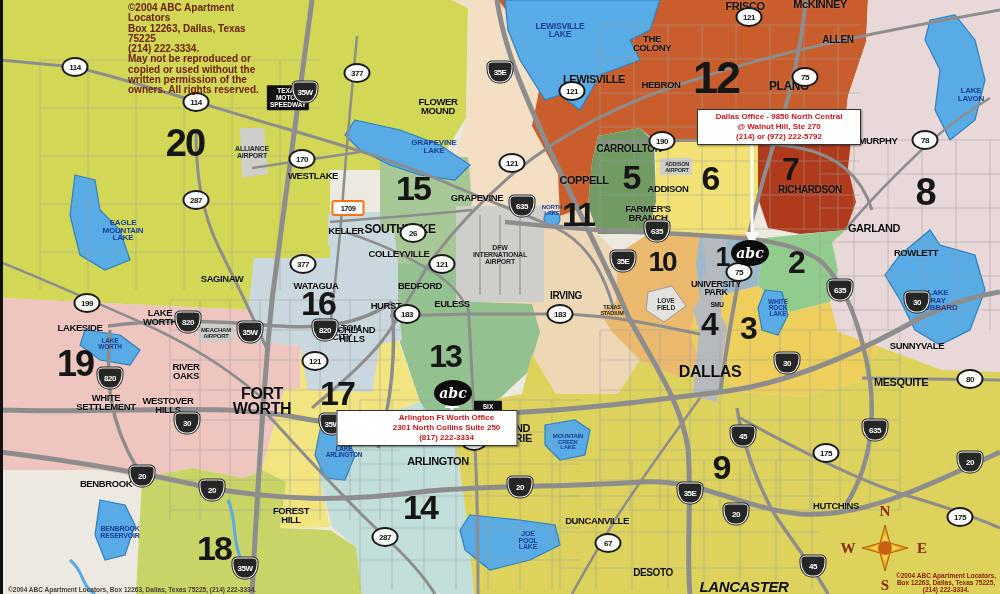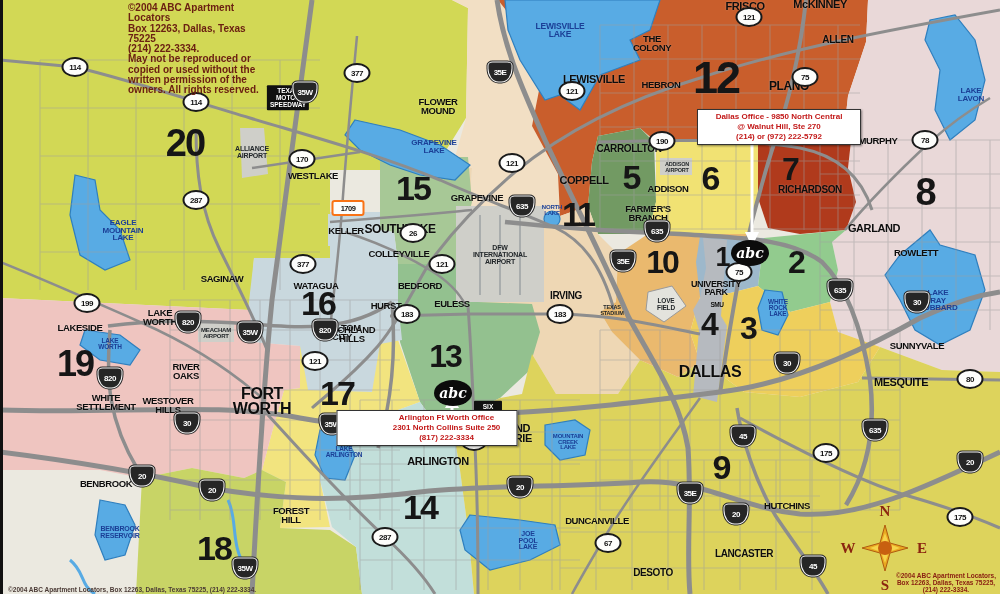--- a/index.html
+++ b/index.html
@@ -291,26 +291,26 @@
       <div class="lbl city" style="left: 168px; top: 406px; font-size: 9.5px;">WESTOVER
 HILLS</div>
       <div class="lbl city" style="left: 106px; top: 403px; font-size: 9.5px;">WHITE
 SETTLEMENT</div>
       <div class="lbl city" style="left: 262px; top: 402px; font-size: 16px;">FORT
 WORTH</div>
       <div class="lbl city" style="left: 511px; top: 433px; font-size: 11px;">GRAND
 PRAIRIE</div>
       <div class="lbl city" style="left: 438px; top: 461px; font-size: 11px;">ARLINGTON</div>
       <div class="lbl city" style="left: 106px; top: 484px; font-size: 9.5px;">BENBROOK</div>
-      <div class="lbl city" style="left: 787px; top: 506px; font-size: 9.5px;">HUTCHINS</div>
+      <div class="lbl city" style="left: 836px; top: 506px; font-size: 9.5px;">HUTCHINS</div>
       <div class="lbl city" style="left: 291px; top: 516px; font-size: 9.5px;">FOREST
 HILL</div>
       <div class="lbl city" style="left: 597px; top: 521px; font-size: 9.5px;">DUNCANVILLE</div>
       <div class="lbl city" style="left: 653px; top: 573px; font-size: 10px;">DESOTO</div>
-      <div class="lbl city" style="left: 744px; top: 554px; font-size: 10px;">LANCASTER</div>
+      <div class="lbl city" style="left: 744px; top: 587px; font-size: 15px; font-style: italic;">LANCASTER</div>
       <div class="lbl lake-lbl" style="left: 560px; top: 30px; font-size: 8.5px;">LEWISVILLE
 LAKE</div>
       <div class="lbl lake-lbl" style="left: 971px; top: 95px; font-size: 8px;">LAKE
 LAVON</div>
       <div class="lbl lake-lbl" style="left: 434px; top: 147px; font-size: 8px;">GRAPEVINE
 LAKE</div>
       <div class="lbl lake-lbl" style="left: 552px; top: 211px; font-size: 6px;">NORTH
 LAKE</div>
       <div class="lbl lake-lbl" style="left: 93px; top: 230px; font-size: 8px; margin-left: 30px;">EAGLE
 MOUNTAIN
@@ -353,21 +353,21 @@
 FLAGS</div>
       <div class="lbl zone-num" style="left: 722px; top: 257px; font-size: 27px;">1</div>
       <div class="lbl zone-num" style="left: 796px; top: 262px; font-size: 32px;">2</div>
       <div class="lbl zone-num" style="left: 748px; top: 328px; font-size: 32px;">3</div>
       <div class="lbl zone-num" style="left: 709px; top: 324px; font-size: 32px;">4</div>
       <div class="lbl zone-num" style="left: 631px; top: 177px; font-size: 34px;">5</div>
       <div class="lbl zone-num" style="left: 710px; top: 178px; font-size: 34px;">6</div>
       <div class="lbl zone-num" style="left: 790px; top: 169px; font-size: 32px;">7</div>
       <div class="lbl zone-num" style="left: 925px; top: 192px; font-size: 38px;">8</div>
       <div class="lbl zone-num" style="left: 721px; top: 467px; font-size: 34px;">9</div>
-      <div class="lbl zone-num" style="left: 662px; top: 262px; font-size: 32px;">10</div>
+      <div class="lbl zone-num" style="left: 662px; top: 262px; font-size: 28px;">10</div>
       <div class="lbl zone-num" style="left: 578px; top: 214px; font-size: 34px;">11</div>
       <div class="lbl zone-num" style="left: 716px; top: 77px; font-size: 45px;">12</div>
       <div class="lbl zone-num" style="left: 445px; top: 356px; font-size: 32px;">13</div>
       <div class="lbl zone-num" style="left: 420px; top: 507px; font-size: 34px;">14</div>
       <div class="lbl zone-num" style="left: 413px; top: 188px; font-size: 34px;">15</div>
       <div class="lbl zone-num" style="left: 318px; top: 303px; font-size: 34px;">16</div>
       <div class="lbl zone-num" style="left: 337px; top: 393px; font-size: 34px;">17</div>
       <div class="lbl zone-num" style="left: 214px; top: 548px; font-size: 34px;">18</div>
       <div class="lbl zone-num" style="left: 75px; top: 364px; font-size: 36px;">19</div>
       <div class="lbl zone-num" style="left: 185px; top: 143px; font-size: 38px;">20</div>

